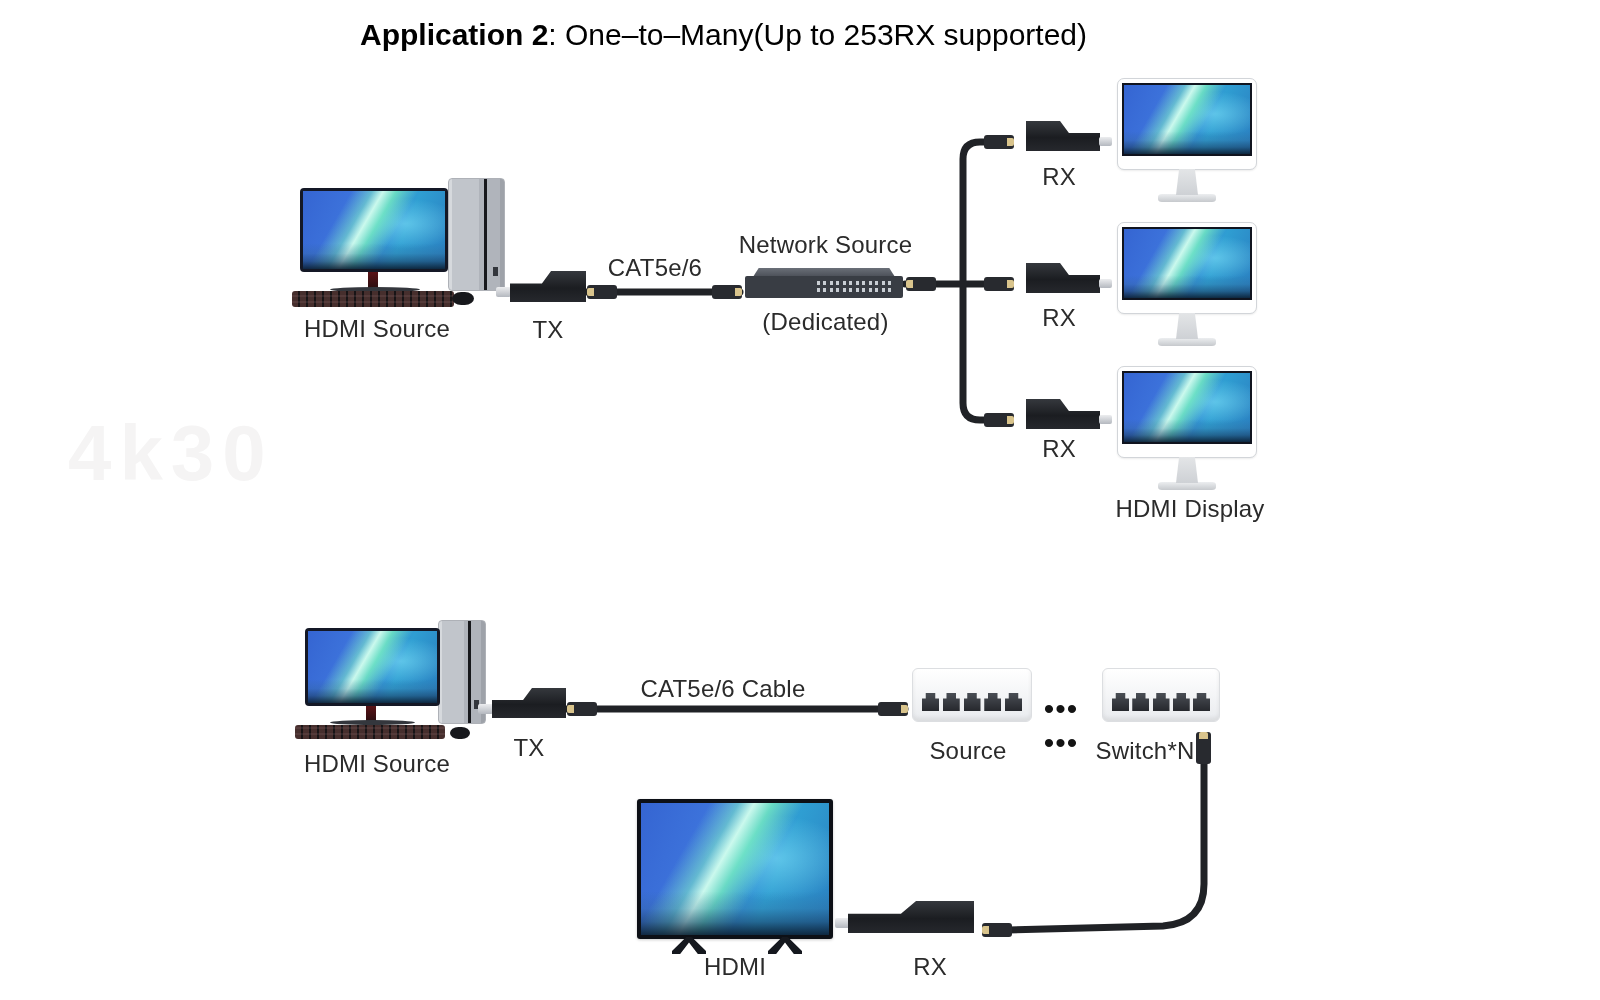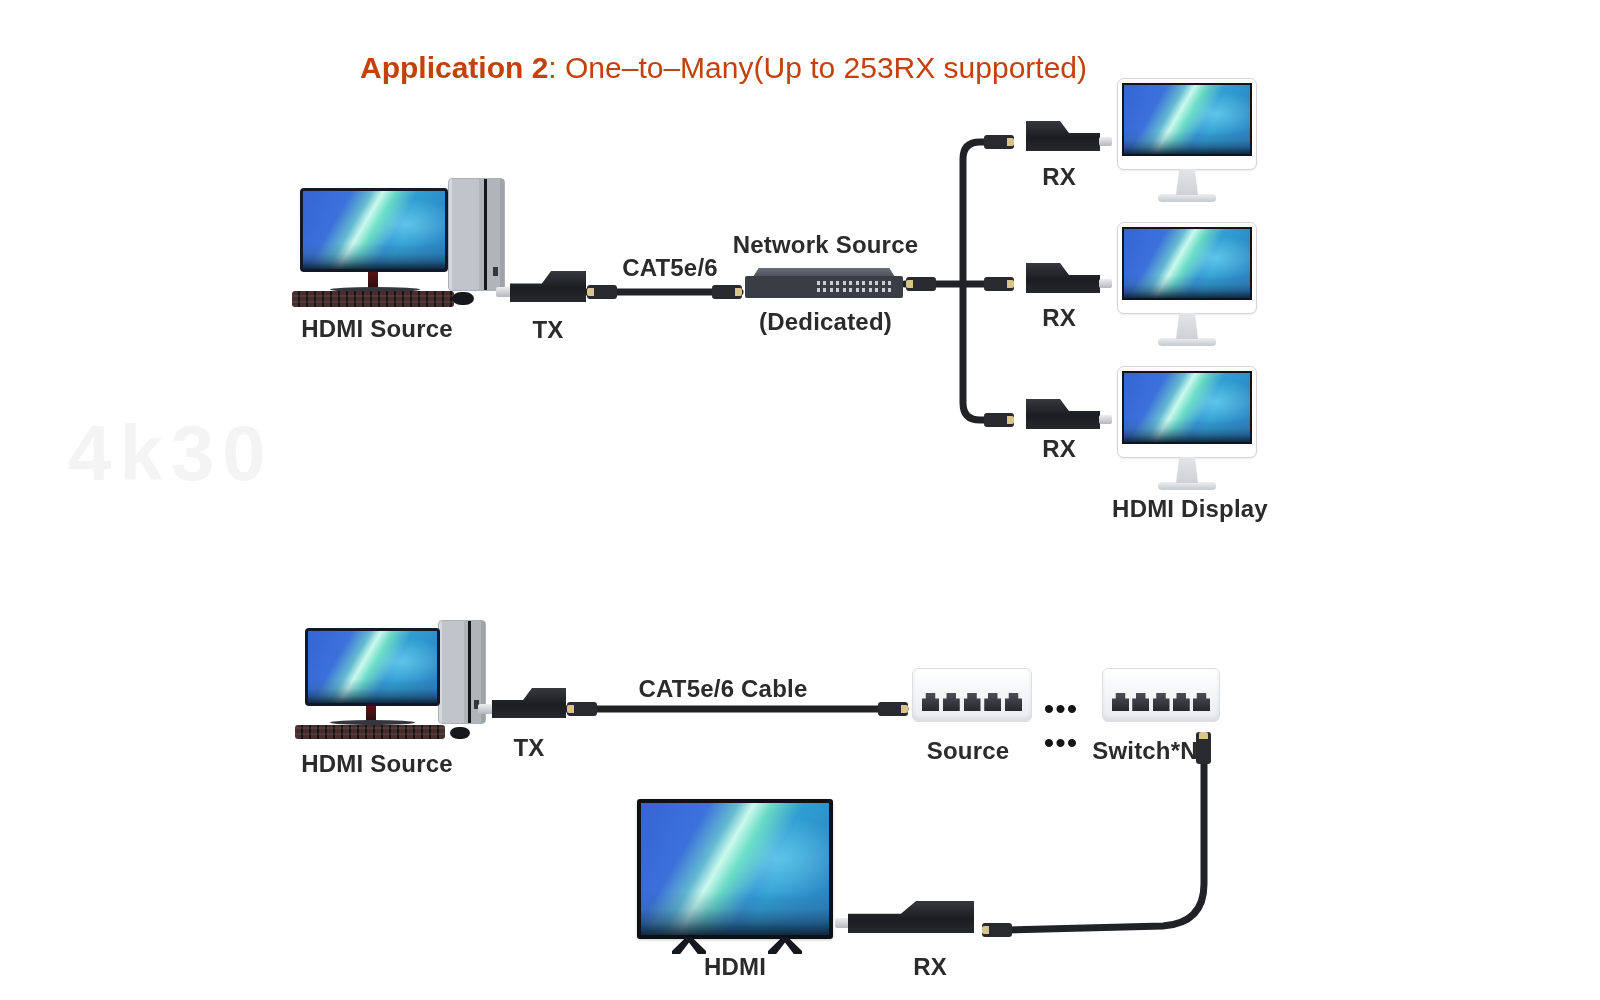--- a/index.html
+++ b/index.html
@@ -1,20 +1,20 @@
 <!DOCTYPE html>
 <html><head>
 <meta charset="utf-8">
 <style>
   html,body{margin:0;padding:0;background:#fff;}
   #canvas{position:relative;width:1600px;height:1000px;background:#ffffff;overflow:hidden;
           font-family:"Liberation Sans",sans-serif;}
   .cables{position:absolute;left:0;top:0;z-index:1;}
-  .label{position:absolute;font-size:24px;color:#2b2b2b;text-align:center;z-index:6;letter-spacing:.2px;font-weight:bold;}
-  .title{position:absolute;font-size:30px;color:#c2410c;white-space:nowrap;z-index:6;margin-top:33px;}
+  .label{position:absolute;font-size:24px;color:#2b2b2b;text-align:center;z-index:6;letter-spacing:.2px;}
+  .title{position:absolute;font-size:30px;color:#000000;white-space:nowrap;z-index:6;}
   .title b{font-weight:bold;}
   .watermark{position:absolute;font-size:78px;font-weight:bold;color:#f5f4f4;letter-spacing:8px;z-index:0;}
 
   
   .aurora{position:relative;width:100%;height:100%;
     background:
       linear-gradient(to top, rgba(10,30,50,.9) 0%, rgba(25,60,95,.55) 10%, rgba(45,95,135,.25) 20%, rgba(0,0,0,0) 33%),
       linear-gradient(300deg, rgba(0,0,0,0) 38%, rgba(120,245,190,.75) 50%, rgba(210,255,238,.95) 57%, rgba(130,240,200,.55) 63%, rgba(0,0,0,0) 74%),
       radial-gradient(ellipse 60% 50% at 72% 42%, rgba(140,235,255,.5), rgba(0,0,0,0) 65%),
       linear-gradient(112deg,#3565d2 0%,#3f77de 38%,#2f9ed2 68%,#2a7ec0 100%);}
@@ -107,21 +107,21 @@
   <div class="kb" style="left:292px;top:291px;width:162px;height:16px;"></div>
   <div class="mouse" style="left:452px;top:292px;width:22px;height:13px;"></div>
   <div class="label" style="left:292px;top:315px;width:170px;">HDMI Source</div>
 
   <div class="hdmi-tip" style="left:496px;top:287px;width:15px;height:10px;"></div>
   <div class="dongle tip-left" style="left:510px;top:271px;width:76px;height:31px;"></div>
   <div class="label" style="left:505px;top:316px;width:86px;">TX</div>
 
   <div class="plug left" style="left:587px;top:285px;"></div>
   <div class="plug right" style="left:712px;top:285px;"></div>
-  <div class="label" style="left:595px;top:254px;width:150px;">CAT5e/6</div>
+  <div class="label" style="left:580px;top:254px;width:150px;">CAT5e/6</div>
 
   <div class="rack-top" style="left:753px;top:268px;width:142px;height:9px;"></div>
   <div class="rack-front" style="left:745px;top:276px;width:158px;height:22px;"></div>
   <div class="prow" style="left:817px;top:281px;width:78px;"></div>
   <div class="prow" style="left:817px;top:288px;width:78px;"></div>
   <div class="label" style="left:728px;top:231px;width:195px;">Network Source</div>
   <div class="label" style="left:728px;top:308px;width:195px;">(Dedicated)</div>
 
   <div class="plug left" style="left:906px;top:277px;"></div>
   <div class="plug right" style="left:984px;top:277px;"></div>

